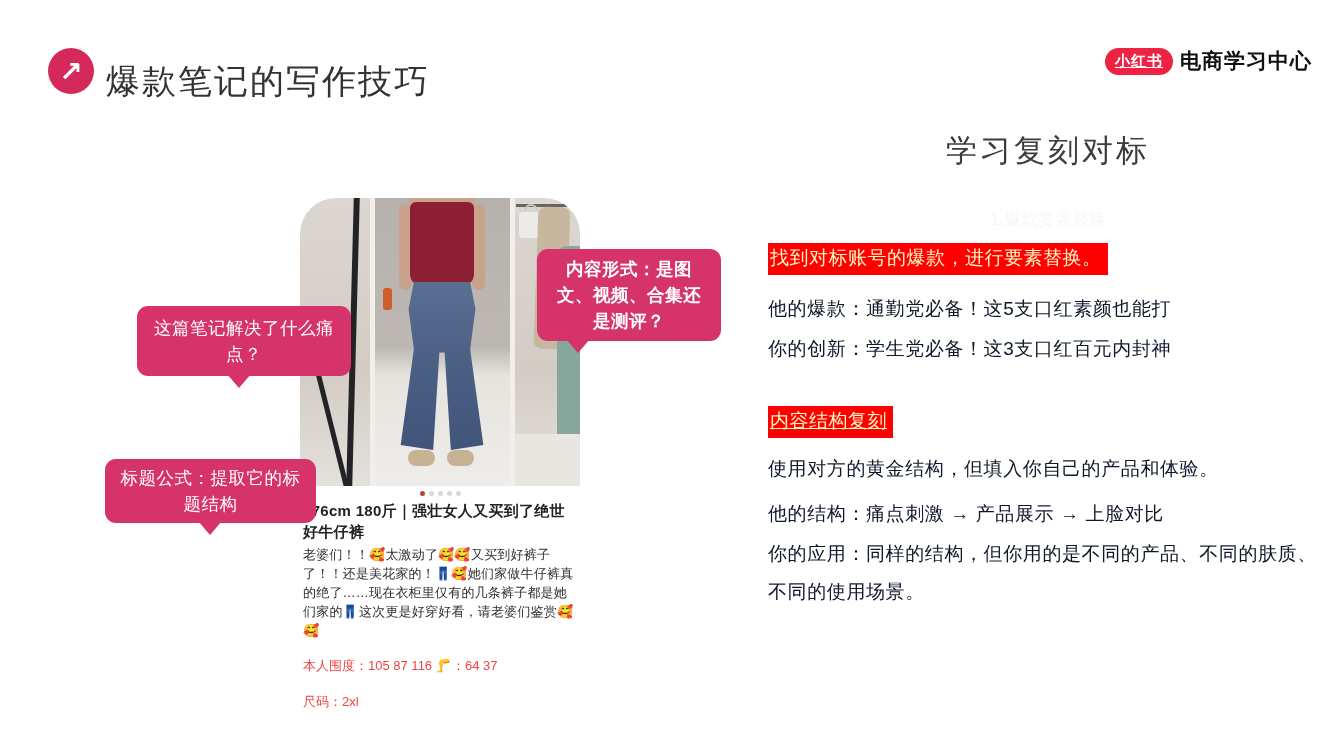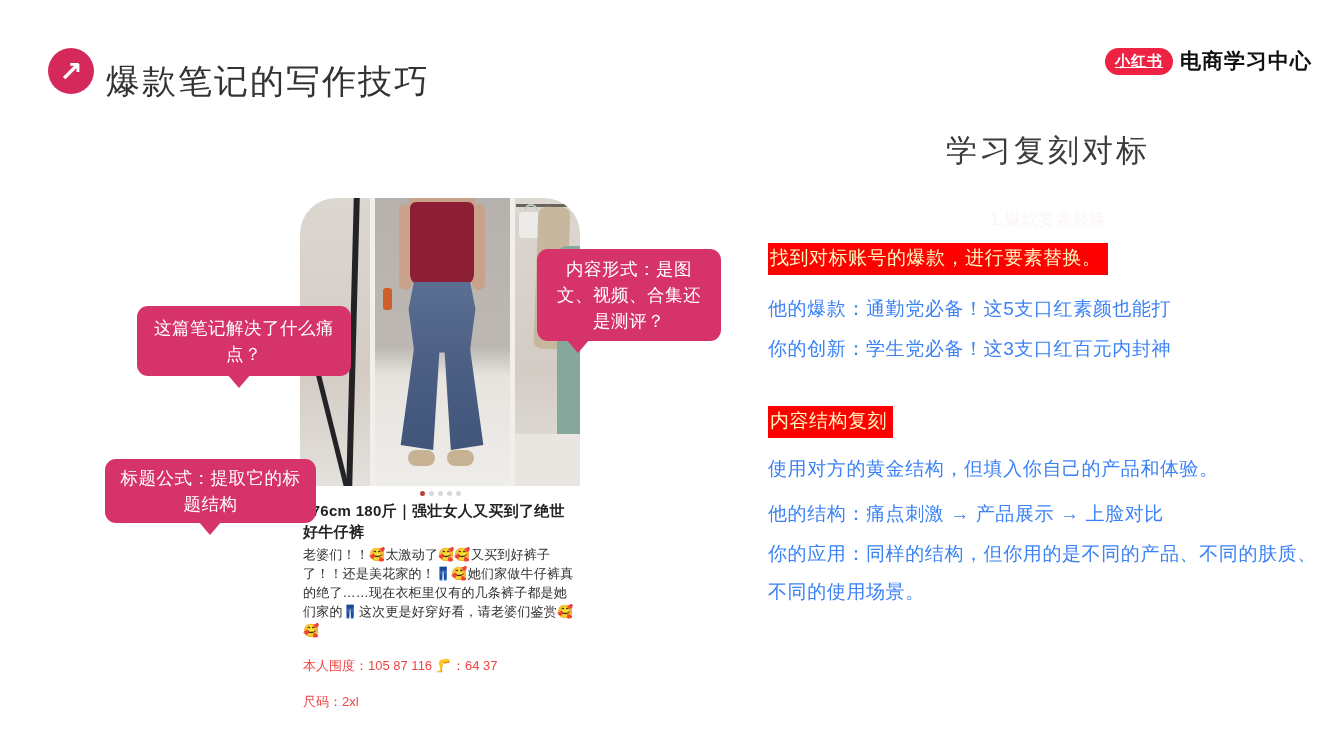--- a/index.html
+++ b/index.html
@@ -14,22 +14,22 @@
   .logo{position:absolute;left:1105px;top:47px;display:flex;align-items:center;gap:7px;}
   .logo-badge{background:#ee2243;color:#fff;font-size:15px;font-weight:bold;padding:4px 10px;border-radius:15px;letter-spacing:1px;text-decoration:underline;}
   .logo-text{font-size:21px;font-weight:bold;color:#111;letter-spacing:1px;}
 
   
   .rp{position:absolute;left:768px;top:0;width:560px;}
   .rp-heading{position:absolute;left:0;top:130px;width:560px;text-align:center;font-size:31px;color:#3c3c3c;letter-spacing:3px;}
   .rp-ghost{position:absolute;left:222px;top:208px;font-size:17px;color:#c06a6a;opacity:.07;}
   .hl{display:inline-block;background:#ff0000;color:#fef9c3;font-size:19px;padding:2px 6px 4px 2px;letter-spacing:.5px;}
   .hl1{position:absolute;left:0;top:243px;}
-  .hl2{position:absolute;left:0;top:406px;}
-  .rp-line{position:absolute;left:0;width:560px;font-size:19px;color:#3b82f6;letter-spacing:.6px;line-height:38px;}
+  .hl2{position:absolute;left:0;top:406px;text-decoration:underline;}
+  .rp-line{position:absolute;left:0;width:560px;font-size:19px;color:#0f172a;letter-spacing:.6px;line-height:38px;}
   .l-he-hot{top:290px;}
   .l-your-innov{top:330px;}
   .l-use{top:450px;}
   .l-he-struct{top:495px;}
   .l-your-app{top:535px;}
 
   
   .note-card{position:absolute;left:300px;top:198px;width:280px;height:512px;background:#fff;overflow:hidden;}
   .photo{position:relative;width:280px;height:288px;border-radius:36px 36px 0 0;overflow:hidden;
     background:linear-gradient(180deg,#ddd7d1 0%,#d3ccc5 60%,#e4e0db 100%);}
@@ -66,21 +66,21 @@
   .nc-meta{font-size:13px;color:#ef4444;line-height:20px;margin-top:16px;}
 
   
   .bubble{position:absolute;background:#d6336b;color:#fff;border-radius:11px;display:flex;align-items:center;
     justify-content:center;text-align:center;font-size:17.5px;line-height:1.5;padding:9px 12px;box-sizing:border-box;
     letter-spacing:.5px;z-index:5;}
   .bubble::after{content:"";position:absolute;bottom:-12px;border-left:12px solid transparent;
     border-right:12px solid transparent;border-top:14px solid #d6336b;}
   .b1{left:137px;top:306px;width:214px;height:70px;}
   .b1::after{left:42%;}
-  .b2{left:537px;top:249px;width:184px;height:92px;}
+  .b2{left:537px;top:249px;width:184px;height:92px;font-weight:bold;}
   .b2::after{left:16%;}
   .b3{left:105px;top:459px;width:211px;height:64px;}
   .b3::after{left:44%;}
 </style>
 </head>
 <body>
 
 <div class="canvas">
 
   <div class="brand-icon">

